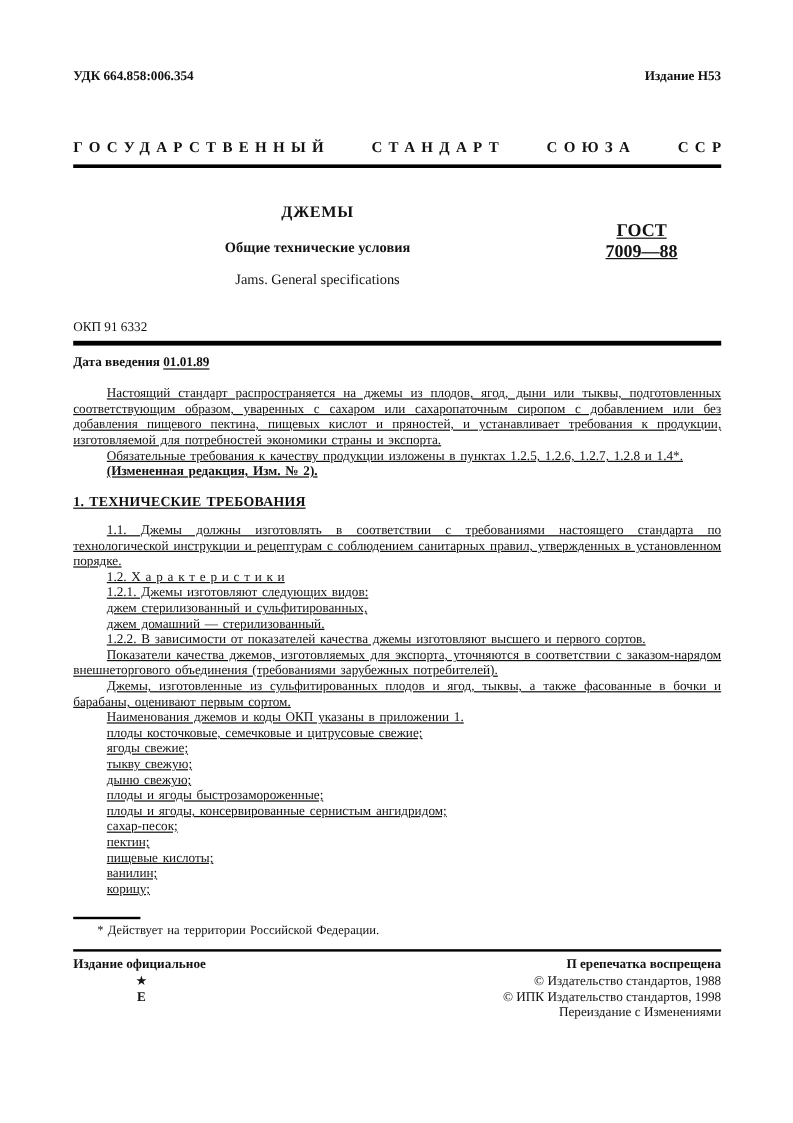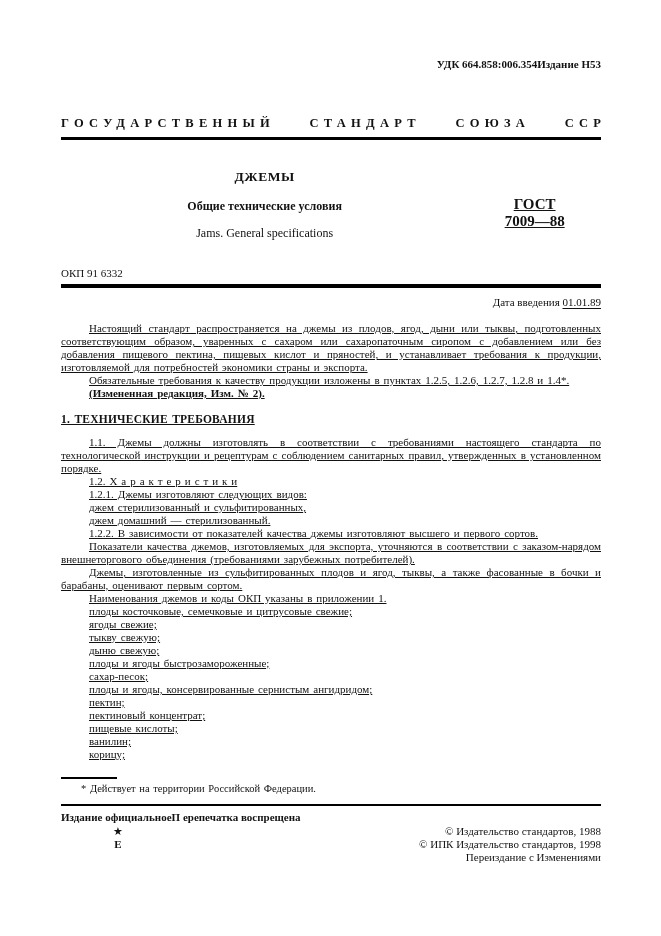--- a/index.html
+++ b/index.html
@@ -2,51 +2,51 @@
 <html><head>
 <meta charset="utf-8">
 <style>
   html,body{margin:0;padding:0;}
   body{
     width:661px;height:936px;background:#ffffff;color:#121212;
     font-family:"Liberation Serif", serif;position:relative;overflow:hidden;
   }
   .page{padding:58px 60px 0 61px;box-sizing:border-box;width:661px;}
 
-  .topline{display:flex;justify-content:flex-end;font-weight:bold;font-size:11px;margin-bottom:21px;}
+  .topline{display:flex;justify-content:space-between;font-weight:bold;font-size:11px;margin-bottom:21px;}
   .gosstandart{display:flex;justify-content:space-between;font-weight:bold;font-size:12.5px;margin-top:46px;}
   .gosstandart span{letter-spacing:0.42em;white-space:nowrap;}
   .gosstandart span:last-child{margin-right:-0.42em;}
   .rule{background:#000;}
   .rule.thick{height:3px;margin-top:6px;}
   .rule.thick2{height:4px;}
   .rule.thin{height:2px;margin-top:10px;}
 
-  .title-area{display:flex;margin-top:29px;align-items:center;}
+  .title-area{display:flex;margin-top:29px;}
   .title-left{width:408px;text-align:center;}
   .doc-title{font-weight:bold;font-size:13.5px;letter-spacing:0.04em;}
   .doc-subtitle{font-weight:bold;font-size:12px;margin-top:14px;}
   .doc-subtitle-en{font-size:12px;margin-top:12px;}
   .gost-box{width:133px;text-align:center;font-weight:bold;font-size:15px;line-height:17px;margin-top:16px;text-decoration:underline;}
 
   .okp{font-size:11px;margin-top:26px;margin-bottom:5px;}
-  .date-line{text-align:right;font-weight:normal;font-size:11px;margin-top:8px;}
+  .date-line{text-align:left;font-weight:bold;font-size:11px;margin-top:8px;}
   .date-line .u{text-decoration:underline;text-underline-offset:2px;}
 
   .doc-body{margin-top:14px;font-size:11px;line-height:13px;word-spacing:1.2px;text-decoration:underline;}
   .doc-body p{margin:0;text-indent:28px;}
   .doc-body p.jp{text-align:justify;text-align-last:left;}
   .doc-body p.b{font-weight:bold;}
   h2.sec{font-size:11.5px;font-weight:bold;text-align:left;margin:13px 0 10px;letter-spacing:0.02em;}
 
   .fnblock{margin-top:16px;}
   .fn-rule{width:56px;height:2px;background:#000;}
   .fn{font-size:10.5px;margin:4px 0 0;text-indent:20px;word-spacing:1px;}
 
-  .footer-row{display:flex;justify-content:flex-start;font-weight:bold;font-size:11px;margin-top:5px;}
+  .footer-row{display:flex;justify-content:space-between;font-weight:bold;font-size:11px;margin-top:5px;}
   .footer-bottom{display:flex;justify-content:space-between;margin-top:2px;}
   .mark{margin-left:52px;text-align:center;font-size:11px;line-height:13px;}
   .mark .e{font-weight:bold;}
   .copyrights{text-align:right;font-size:11px;line-height:13px;}
 </style>
 </head>
 <body>
 
 <div class="page">
 
@@ -98,24 +98,23 @@
     <p class="jp">1.2.2. В зависимости от показателей качества джемы изготовляют высшего и первого сортов.</p>
     <p class="jp">Показатели качества джемов, изготовляемых для экспорта, уточняются в соответствии с заказом-нарядом внешнеторгового объединения (требованиями зарубежных потребителей).</p>
     <p class="jp">Джемы, изготовленные из сульфитированных плодов и ягод, тыквы, а также фасованные в бочки и барабаны, оценивают первым сортом.</p>
     <p>Наименования джемов и коды ОКП указаны в приложении 1.</p>
 
     <p>плоды косточковые, семечковые и цитрусовые свежие;</p>
     <p>ягоды свежие;</p>
     <p>тыкву свежую;</p>
     <p>дыню свежую;</p>
     <p>плоды и ягоды быстрозамороженные;</p>
+    <p>плоды и ягоды, консервированные сернистым ангидридом;</p>
     <p>сахар-песок;</p>
-    <p>плоды и ягоды, консервированные сернистым ангидридом;</p>
     <p>пектин;</p>
-    <p>пектиновый концентрат;</p>
     <p>пищевые кислоты;</p>
     <p>ванилин;</p>
     <p>корицу;</p>
   </div>
 
   <div class="fnblock">
     <div class="fn-rule"></div>
     <p class="fn">* Действует на территории Российской Федерации.</p>
   </div>
 

